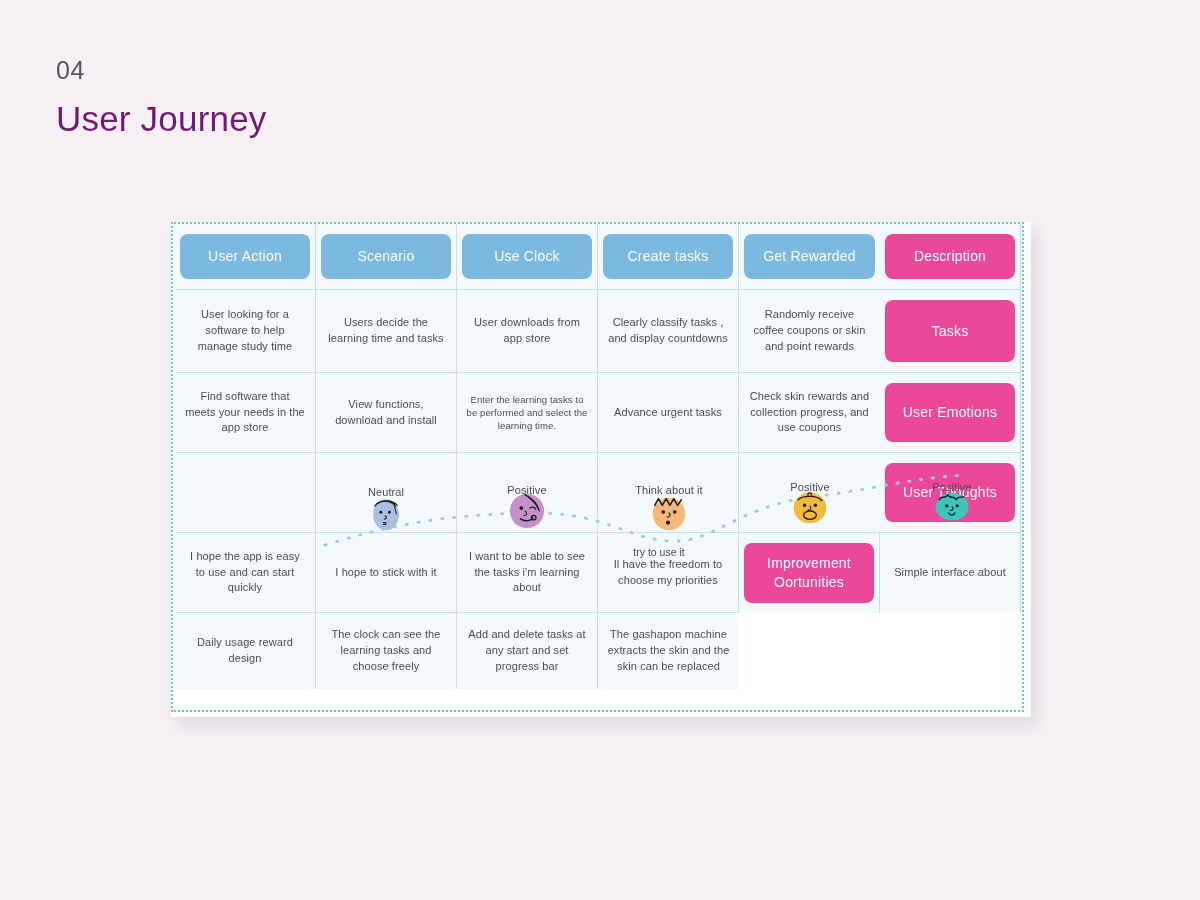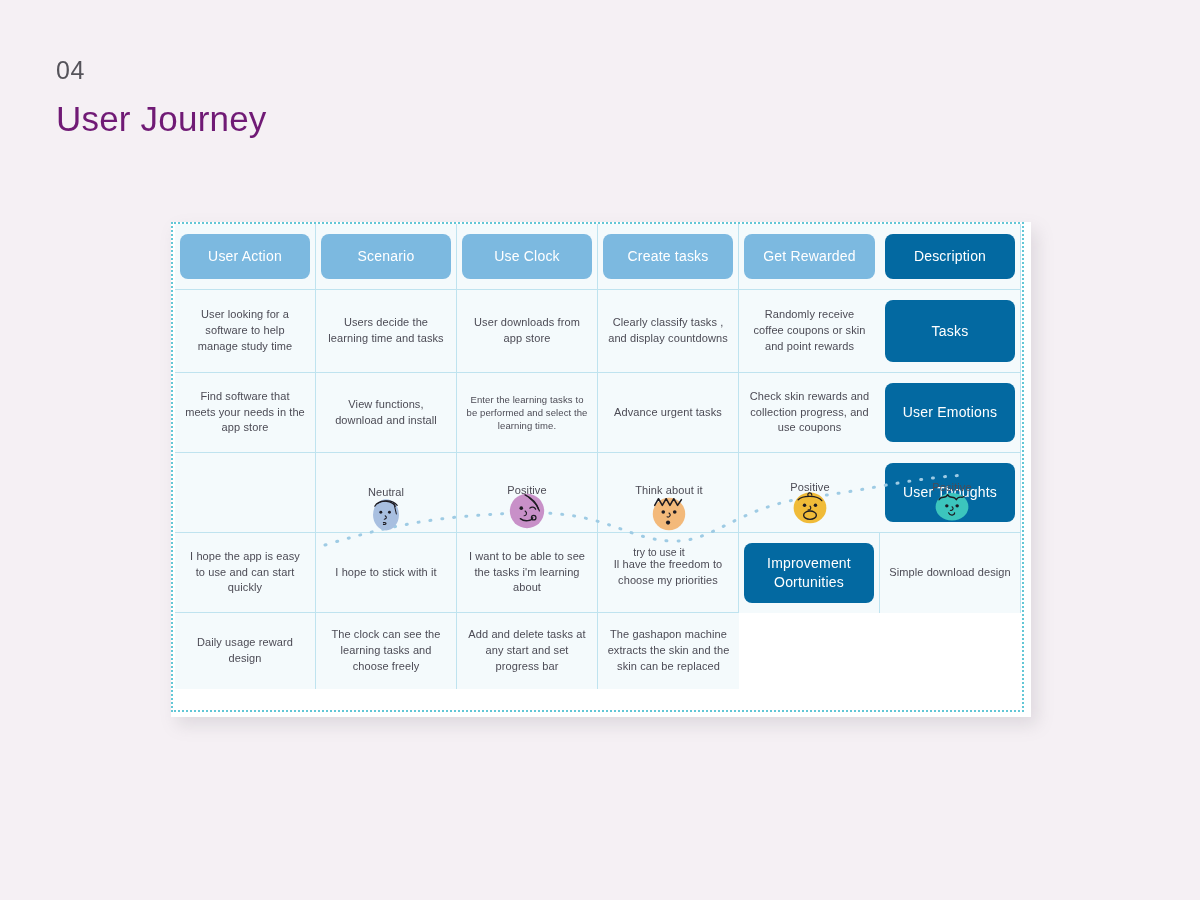--- a/index.html
+++ b/index.html
@@ -114,21 +114,21 @@
     color: #ffffff;
     display: flex;
     align-items: center;
     justify-content: center;
     text-align: center;
     font-size: 14px;
     letter-spacing: 0.2px;
     line-height: 1.35;
     padding: 4px 6px;
   }
-  .pill.rowlabel { background: #0369a1; }
+  .pill.rowlabel { background: #ec4899; }
 
   
   .pill.corner { background: #7cb9e0; }
 
   
   .emo-cell {
     background: #f4fafc;
     border-right: 1px solid #bfe3ef;
     border-bottom: 1px solid #bfe3ef;
     position: relative;
@@ -266,21 +266,21 @@
       <span class="txt">I want to be able to see the tasks i'm learning about</span>
     </div>
   <div class="cell">
       <span class="txt">Il have the freedom to choose my priorities</span>
     </div>
 
   <div class="pill-cell last-row">
     <div class="pill rowlabel">Improvement Oortunities</div>
   </div>
   <div class="cell last-row">
-      <span class="txt">Simple download design</span>
+      <span class="txt">Simple interface about</span>
     </div>
   <div class="cell last-row">
       <span class="txt">Daily usage reward design</span>
     </div>
   <div class="cell last-row">
       <span class="txt">The clock can see the learning tasks and choose freely</span>
     </div>
   <div class="cell last-row">
       <span class="txt">Add and delete tasks at any start and set progress bar</span>
     </div>

